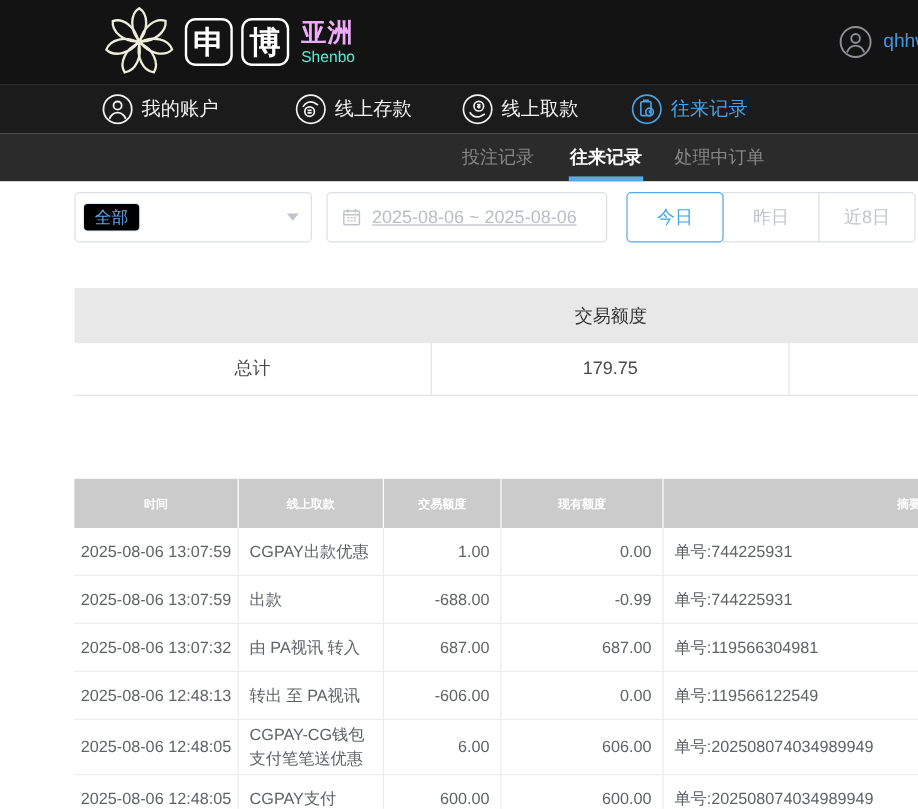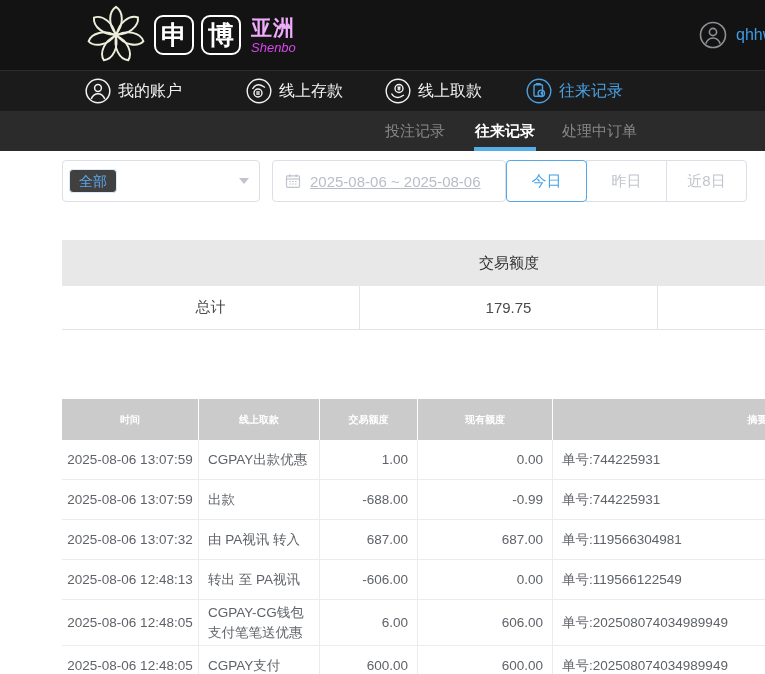--- a/index.html
+++ b/index.html
@@ -8,21 +8,21 @@
   .page { position:relative; width:765px; height:674px; overflow:hidden; }
 
   
   .topbar { position:relative; height:70px; background:#131313; display:flex; align-items:center; }
   .brand { margin-left:85px; display:flex; align-items:center; gap:7px; }
   .flower { width:62px; height:64px; }
   .char-box { width:40px; height:40px; border:2px solid #fff; border-radius:9px;
     color:#fff; font-size:26px; font-weight:bold; display:flex; align-items:center; justify-content:center; }
   .brand-right { display:flex; flex-direction:column; margin-left:3px; }
   .brand-region { color:#f0abfc; font-size:21px; font-weight:bold; letter-spacing:1px; line-height:1; }
-  .brand-sub { color:#d946ef; font-size:13px; margin-top:3px; line-height:1;font-style:italic; }
+  .brand-sub { color:#5eead4; font-size:13px; margin-top:3px; line-height:1; }
   .user { position:absolute; left:699px; top:21px; display:flex; align-items:center; gap:9px; }
   .user-name { color:#3f9ae6; font-size:16px; white-space:nowrap; }
 
   
   .mainnav { height:41px; background:#1b1b1b; border-top:1px solid #2b2b2b;
     display:flex; align-items:center; }
   .nav-item { display:flex; align-items:center; gap:7px; color:#f2f2f2; font-size:16px;
     cursor:pointer; white-space:nowrap; }
   .nav-item:nth-child(1){ margin-left:85px; }
   .nav-item:nth-child(2){ margin-left:64px; }
@@ -41,28 +41,28 @@
   .subtab:nth-child(3){ margin-left:27px; }
   .subtab.active { color:#fff; font-weight:bold; }
   .subtab.active::after { content:""; position:absolute; left:-1px; right:-1px; bottom:0;
     height:4px; background:#55aee8; }
 
   
   .content { padding-left:62px; }
   .filters { margin-top:9px; display:flex; align-items:center; }
   .select-box { width:198px; height:42px; border:1px solid #dcdfe6; border-radius:4px;
     background:#fff; display:flex; align-items:center; padding:0 10px 0 6px; cursor:pointer; }
-  .tag { background:#404040; border:1px solid #d9ecff; border-radius:4px; color:#5ba8ee;
+  .tag { background:#000000; border:1px solid #d9ecff; border-radius:4px; color:#5ba8ee;
     font-size:14px; padding:4px 9px; line-height:1; }
   .caret { margin-left:auto; width:0; height:0; border-left:5px solid transparent;
     border-right:5px solid transparent; border-top:6px solid #c0c4cc; }
   .date-box { margin-left:12px; width:234px; height:42px; border:1px solid #dcdfe6; border-radius:4px;
     display:flex; align-items:center; gap:9px; padding:0 12px; cursor:pointer; }
   .date-text { color:#b9bdc5; font-size:15px; white-space:nowrap;text-decoration:underline; }
-  .btn-group { margin-left:0; display:flex; }
+  .btn-group { margin-left:16px; display:flex; }
   .qbtn { width:81px; height:42px; background:#fff; border:1px solid #dcdfe6;
     color:#c0c4cc; font-size:15px; display:flex; align-items:center; justify-content:center;
     cursor:pointer; margin-left:-1px; }
   .qbtn:first-child { margin-left:0; border-radius:4px 0 0 4px; }
   .qbtn:last-child { border-radius:0 4px 4px 0; }
   .qbtn.active { border:1px solid #53a8e8; color:#45a2e6; position:relative; z-index:2; border-radius:4px; }
 
   
   .summary { margin-top:38px; width:894px; }
   .sum-header { height:46px; background:#e8e8e8; display:flex; }

